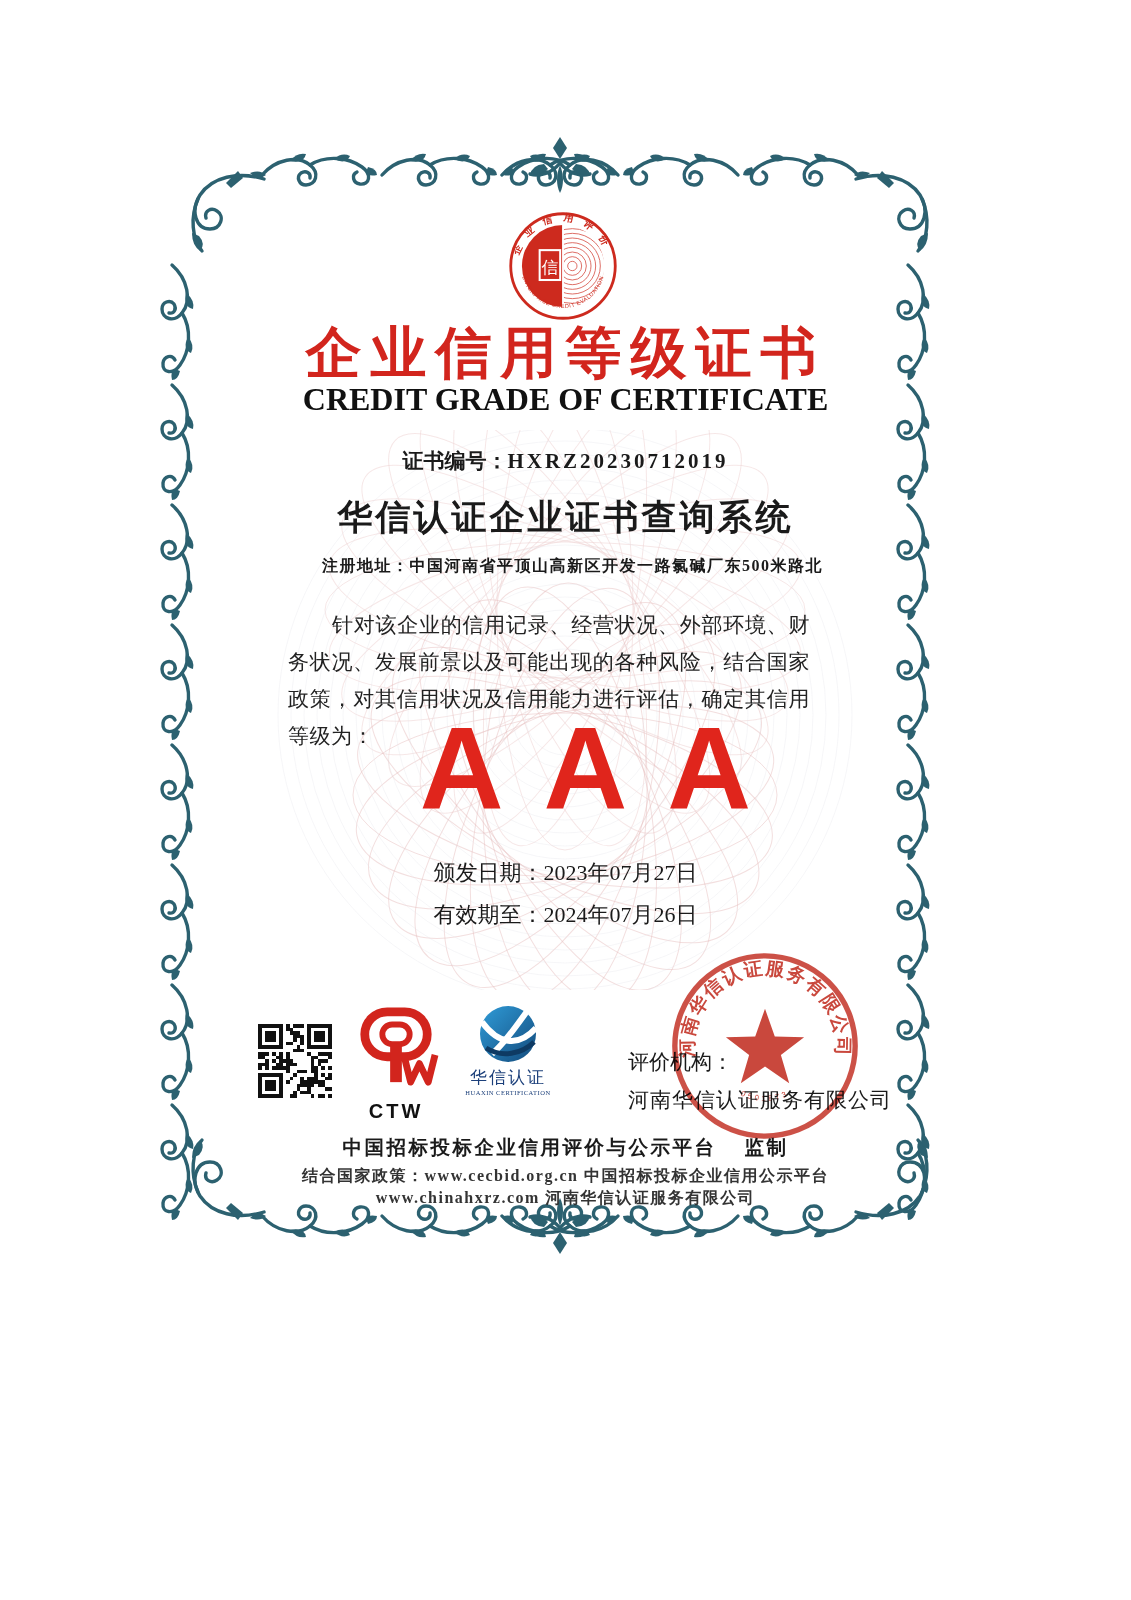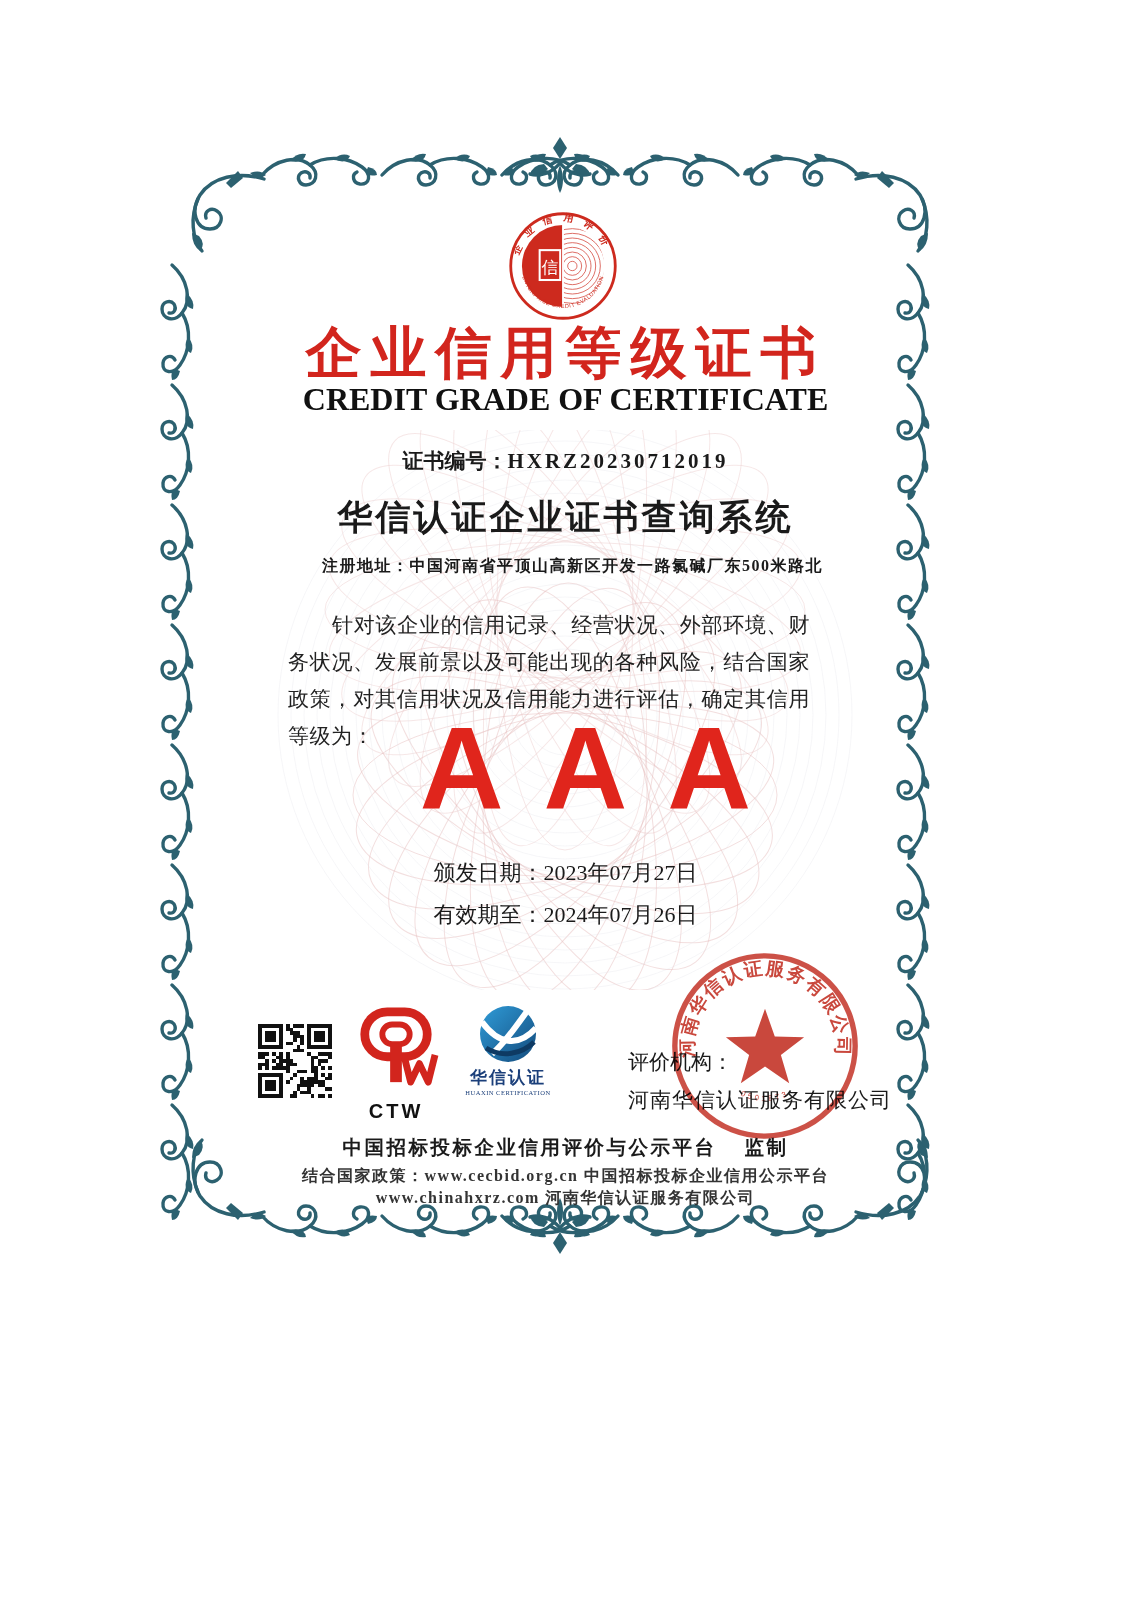--- a/index.html
+++ b/index.html
@@ -30,21 +30,21 @@
          letter-spacing:40px;padding-left:40px;z-index:2;
          font-family:"Liberation Sans","DejaVu Sans",sans-serif;}
   .date-issue{top:858px;font-size:22px;z-index:2;}
   .date-valid{top:900px;font-size:22px;z-index:2;}
   
   .qr{left:258px;top:1024px;width:74px;height:74px;z-index:2;}
   .ctw{left:350px;top:1006px;width:92px;text-align:center;z-index:2;}
   .ctw-label{font-size:20px;font-weight:bold;letter-spacing:3px;color:#111;margin-top:12px;
              font-family:"Liberation Sans","DejaVu Sans",sans-serif;}
   .hx{left:452px;top:1004px;width:112px;text-align:center;z-index:2;}
-  .hx-zh{font-size:17px;font-weight:bold;color:#1b3f7a;letter-spacing:2px;margin-top:2px;}
+  .hx-zh{font-size:17px;font-weight:normal;color:#1b3f7a;letter-spacing:2px;margin-top:2px;}
   .hx-en{font-size:6.5px;color:#1b3f7a;letter-spacing:0.5px;}
   .agency-label{left:628px;top:1048px;font-size:21px;z-index:2;}
   .agency-name{left:628px;top:1086px;font-size:21px;letter-spacing:1px;z-index:2;}
   .stamp{left:667px;top:948px;width:196px;height:196px;z-index:3;mix-blend-mode:multiply;opacity:0.92;}
   
   .foot-platform{top:1134px;font-size:19.5px;font-weight:600;letter-spacing:2.5px;z-index:2;}
   .foot-platform .gap{margin-left:28px;}
   .foot-q1{top:1166px;font-size:16px;font-weight:bold;color:#333;letter-spacing:1.5px;z-index:2;}
   .foot-q2{top:1188px;font-size:16px;font-weight:bold;color:#333;letter-spacing:1.5px;z-index:2;}
 </style>

